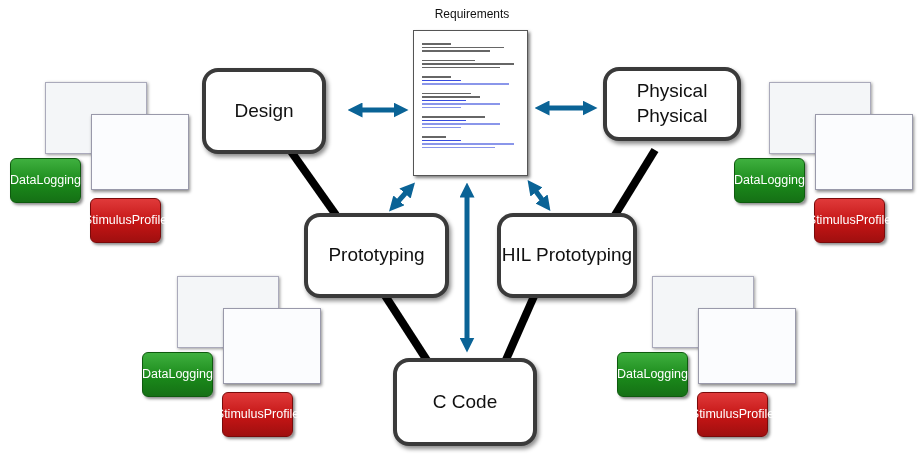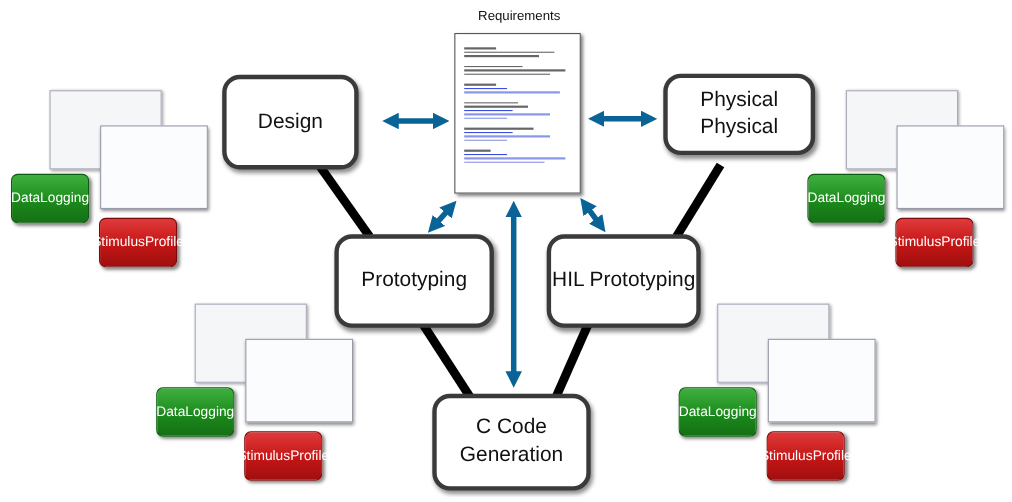--- a/index.html
+++ b/index.html
@@ -86,21 +86,21 @@
 <div class="node" style="left:603px;top:67px;width:138px;height:74px;">
   <span><span>Physical</span><br><span>Physical</span></span>
 </div>
 <div class="node" style="left:304px;top:213px;width:145px;height:85px;">
   <span>Prototyping</span>
 </div>
 <div class="node" style="left:497px;top:213px;width:140px;height:85px;">
   <span>HIL Prototyping</span>
 </div>
 <div class="node" style="left:393px;top:358px;width:144px;height:88px;">
-  <span><span>C Code</span><br><span>Generation</span></span>
+  <span><span>C Code</span><br></span>
 </div>
 
 <div class="cluster" style="left:-2px;top:72px;">
   <div class="shot1"></div>
   <div class="shot2"></div>
   <div class="badge green">
       <span>Data</span>
       <br>
       <span>Logging</span>
     </div>

